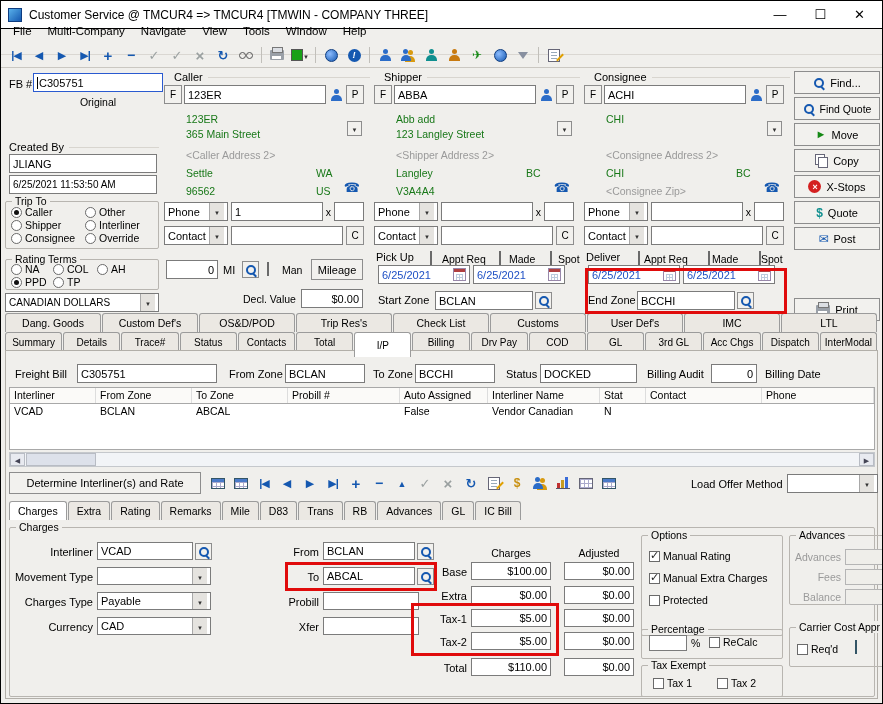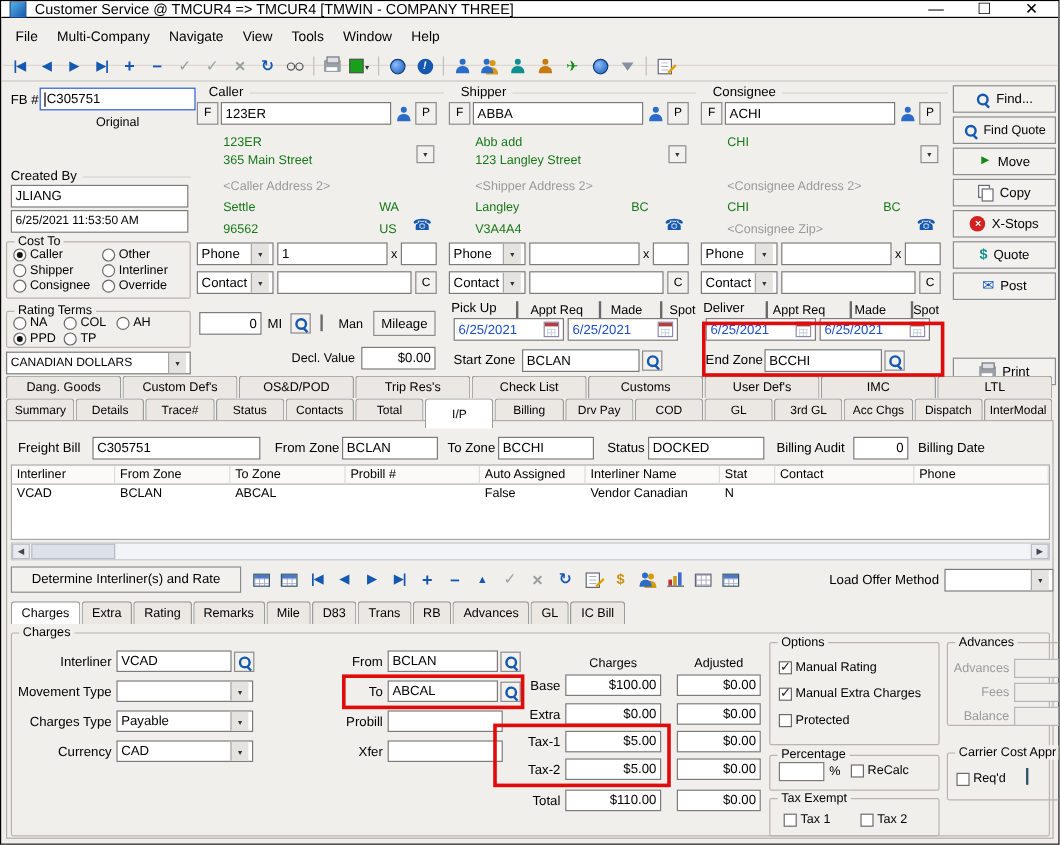--- a/index.html
+++ b/index.html
@@ -1,20 +1,20 @@
 <!DOCTYPE html>
 <html><head>
 <meta charset="utf-8">
 <style>
 *{box-sizing:border-box}
 body{margin:0;background:#8a8a8a;font-family:"Liberation Sans","DejaVu Sans",sans-serif}
 #win{position:relative;width:883px;height:704px;background:#f0efec;border:1px solid #000;overflow:hidden;font-size:11px;color:#000}
 .abs{position:absolute}
 
-#titlebar{position:absolute;top:0;left:0;right:0;height:14px;background:#fff;border-bottom:1px solid #000;display:flex;align-items:center;padding:0 7px;gap:7px}
+#titlebar{position:absolute;top:0;left:0;right:0;height:28px;background:#fff;border-bottom:1px solid #000;display:flex;align-items:center;padding:0 7px;gap:7px}
 .appicon{width:14px;height:14px;background:linear-gradient(135deg,#58b0ea,#1558b0);border:1px solid #0d3c80;flex:none}
 #titletext{font-size:12px;white-space:nowrap}
 .winctl{margin-left:auto;display:flex;gap:28px;padding-right:10px}
 .winbtn{font-size:13px;line-height:1;cursor:default}
 #menubar{position:absolute;top:22px;left:0;right:0;height:32px;display:flex;align-items:flex-start;padding-left:4px;border-bottom:1px solid #dad7d2}
 .mitem{padding:2px 8px;font-size:11.5px}
 #toolbar{position:absolute;top:42px;left:0;right:0;height:25px;display:flex;align-items:center;padding-left:4px;gap:1px;border-bottom:1px solid #cac7c1}
 .ti{width:22px;height:20px;display:flex;align-items:center;justify-content:center;flex:none}
 .tsep{width:1px;height:16px;background:#c1bfba;margin:0 3px;flex:none}
 .c-blue{color:#1558b0}.c-gray{color:#9aa0a0}.c-green{color:#148814}.c-gold{color:#c89010}.c-teal{color:#0f8f8f}
@@ -434,21 +434,21 @@
     </div>
   <div class="fld abs" style="left:8px;top:153px;width:148px">
       <span>JLIANG</span>
     </div>
   <div class="fld abs" style="left:8px;top:174px;width:148px;font-size:10px">
       <span>6/25/2021 11:53:50 AM</span>
     </div>
 
   
   <div class="gb" style="left:4px;top:200px;width:154px;height:48px">
-    <span class="leg">Cost To</span>
+    <span class="leg">Trip To</span>
   </div>
   <div class="hrow" style="left:10px;top:205px">
       <span class="rb on"></span>
       <span class="lb sm">Caller</span>
     </div>
   <div class="hrow" style="left:10px;top:218px">
       <span class="rb"></span>
       <span class="lb sm">Shipper</span>
     </div>
   <div class="hrow" style="left:10px;top:231px">
@@ -831,21 +831,21 @@
     </div>
   <span class="lb abs r" style="left:414px;top:661px;width:52px">Total</span>
   <div class="fld num abs" style="left:470px;top:657px;width:80px;height:18px">
       <span>$110.00</span>
     </div>
   <div class="fld num abs" style="left:563px;top:657px;width:70px;height:18px">
       <span>$0.00</span>
     </div>
 
   
-  <div class="gb" style="left:640px;top:534px;width:142px;height:86px">
+  <div class="gb" style="left:640px;top:534px;width:142px;height:101px">
     <span class="leg">Options</span>
   </div>
   <div class="hrow" style="left:648px;top:549px">
       <span class="cb on"></span>
       <span class="lb sm">Manual Rating</span>
     </div>
   <div class="hrow" style="left:648px;top:571px">
       <span class="cb on"></span>
       <span class="lb sm">Manual Extra Charges</span>
     </div>

